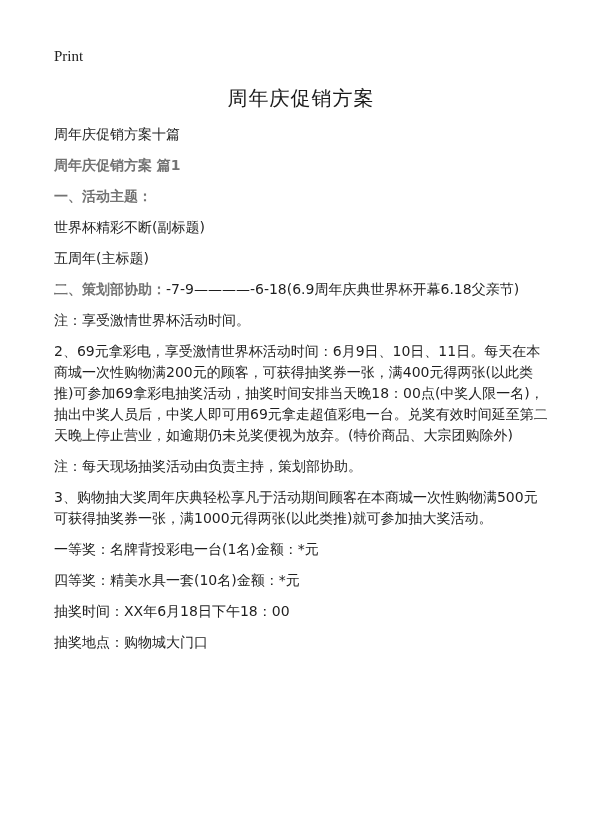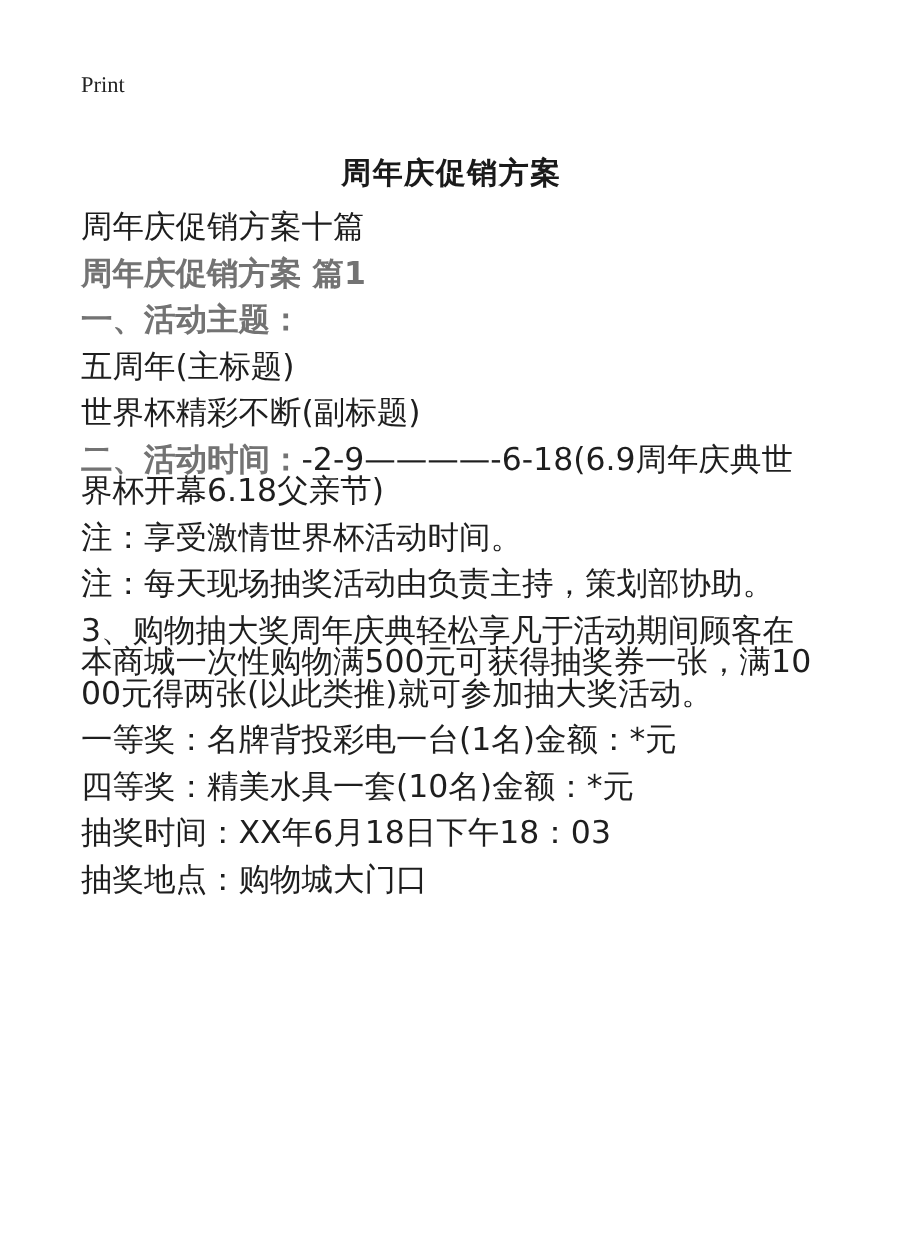--- a/index.html
+++ b/index.html
@@ -22,29 +22,29 @@
     font-family: "Liberation Serif", serif;
     font-size: 15px;
     line-height: 18px;
     margin: 0 0 20px 0;
     color: #222222;
     display: inline-block;
     cursor: pointer;
   }
   .doc-title {
     font-size: 20px;
-    font-weight: bold;
+    font-weight: normal;
     line-height: 27px;
     text-align: center;
-    margin: 16px 0 12px 0;
+    margin: 0 0 12px 0;
     letter-spacing: 1px;
     color: #1a1a1a;
   }
   .line {
-    font-size: 21px;
+    font-size: 14px;
     line-height: 21px;
     margin: 0 0 10px 0;
     color: #1e1e1e;
     word-break: break-all;
   }
   .b { font-weight: bold; color: #737373; }
 </style>
 </head>
 <body>
 
@@ -53,38 +53,39 @@
   <p class="print-link">Print</p>
 
   <h1 class="doc-title">周年庆促销方案</h1>
 
   <p class="line">周年庆促销方案十篇</p>
 
   <p class="line b">周年庆促销方案 篇1</p>
 
   <p class="line b">一、活动主题：</p>
 
+  <p class="line">世界杯精彩不断(副标题)</p>
+
   <p class="line">五周年(主标题)</p>
 
-  <p class="line">世界杯精彩不断(副标题)</p>
-
-  <p class="line"><span class="b">二、活动时间：</span><span>-2-9————-6-18(6.9周年庆典世界杯开幕6.18父亲节)</span></p>
+  <p class="line"><span class="b">二、策划部协助：</span><span>-7-9————-6-18(6.9周年庆典世界杯开幕6.18父亲节)</span></p>
 
 
 
   <p class="line">注：享受激情世界杯活动时间。</p>
 
+  <p class="line">2、69元拿彩电，享受激情世界杯活动时间：6月9日、10日、11日。每天在本商城一次性购物满200元的顾客，可获得抽奖券一张，满400元得两张(以此类推)可参加69拿彩电抽奖活动，抽奖时间安排当天晚18：00点(中奖人限一名)，抽出中奖人员后，中奖人即可用69元拿走超值彩电一台。兑奖有效时间延至第二天晚上停止营业，如逾期仍未兑奖便视为放弃。(特价商品、大宗团购除外)</p>
 
   <p class="line">注：每天现场抽奖活动由负责主持，策划部协助。</p>
 
   <p class="line">3、购物抽大奖周年庆典轻松享凡于活动期间顾客在本商城一次性购物满500元可获得抽奖券一张，满1000元得两张(以此类推)就可参加抽大奖活动。</p>
 
   <p class="line">一等奖：名牌背投彩电一台(1名)金额：*元</p>
 
 
 
   <p class="line">四等奖：精美水具一套(10名)金额：*元</p>
 
-  <p class="line">抽奖时间：XX年6月18日下午18：03</p>
+  <p class="line">抽奖时间：XX年6月18日下午18：00</p>
 
   <p class="line">抽奖地点：购物城大门口</p>
 
 </div>
 
 </body></html>

